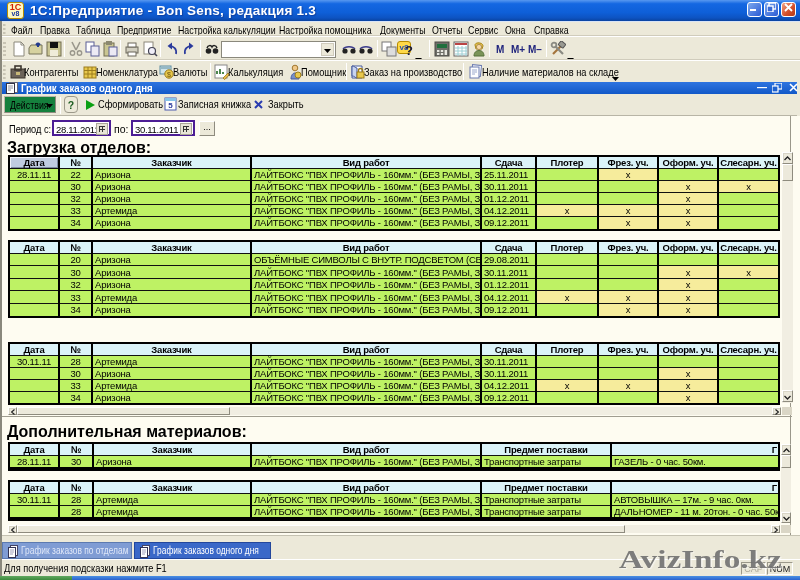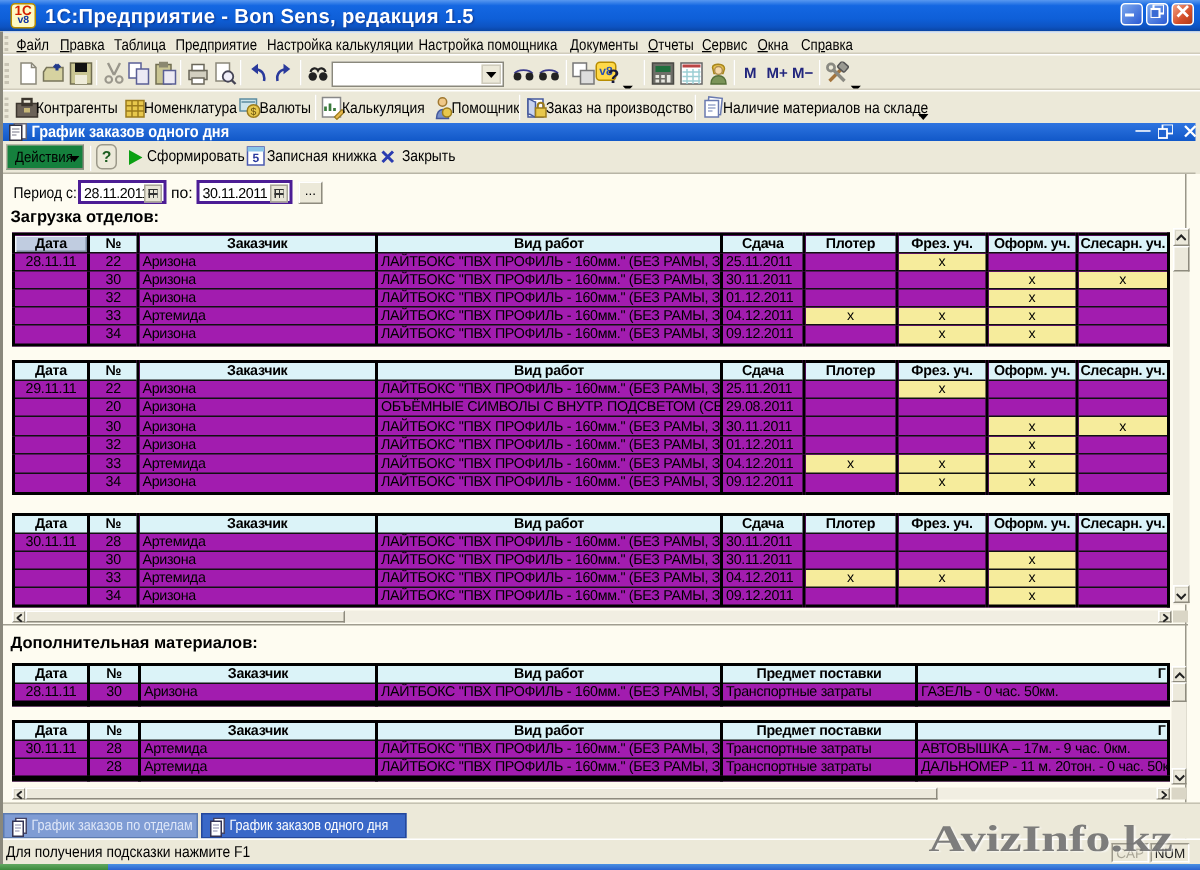--- a/index.html
+++ b/index.html
@@ -33,28 +33,28 @@
 #ctitle{left:2px;top:82px;width:795px;height:12px;background:linear-gradient(to bottom,#2e74e0,#1158c8)}
 #ctitle-txt{left:19px;top:0px;color:#fff;font-weight:bold;font-size:11px;line-height:12px;transform:scaleX(.88);transform-origin:0 0;white-space:nowrap}
 .cbtn{position:absolute;top:0;color:#fff;font-size:10px;font-weight:bold;line-height:12px}
 #ctb{left:2px;top:94px;width:795px;height:22px;background:#ECE9D9;border-bottom:1px solid #b8b5a6;font-size:11px}
 #ctb .btn{position:absolute;top:2px;height:17px;line-height:16px;color:#000;font-size:10.5px}
 .sqz{display:inline-block;transform:scaleX(.88);transform-origin:0 0;white-space:nowrap}
 
 #client{left:2px;top:116px;width:788px;height:419px;background:#FEFCF1}
 #rstrip{left:790px;top:116px;width:10px;height:460px;background:#FEFCF1;border-left:1px solid #9a978a}
 #lstrip{left:0;top:21px;width:2px;height:555px;background:#8a887c}
-.lbl{position:absolute;font-weight:bold;font-size:11px;color:#000}
+.lbl{position:absolute;font-weight:bold;font-size:16px;color:#000}
 .inp{position:absolute;top:4px;height:16px;background:#fff;border:2px solid #4c1d95;font-size:9.5px;letter-spacing:-.3px;padding:2px 0 0 2px}
 .calbtn{position:absolute;top:1px;width:12px;height:12px;background:#e8e5d6;border:1px solid #a9a698}
 .calbtn:before{content:"";position:absolute;left:2px;top:2px;right:2px;bottom:2px;background:
  repeating-linear-gradient(to right,#333 0,#333 1px,transparent 1px,transparent 3px),
  repeating-linear-gradient(to bottom,#333 0,#333 1px,transparent 1px,transparent 3px)}
 
-table{border-collapse:collapse;table-layout:fixed;position:absolute;font-size:9.5px;letter-spacing:-.2px;color:#000;background:#a21caf}
+table{border-collapse:collapse;table-layout:fixed;position:absolute;font-size:9.5px;letter-spacing:-.2px;color:#000;background:#bef264}
 td,th{overflow:hidden;white-space:nowrap;padding:0 0 0 2px;border-left:2px solid #000;border-top:1px solid #111;font-weight:normal;line-height:11px}
 th{background:#DBF3F8;font-weight:bold;text-align:center;padding:0}
 td.c{text-align:center;padding:0}
 td.y{background:#F6EC9C;text-align:center;padding:0}
 .t{border:2px solid #000}
 th.dpress{background:#C0CCE0;border-left:2px solid #000;box-shadow:inset 1px 1px 0 #f0f4fa,inset -1px -1px 0 #7d8aa0}
 
 .sb{position:absolute;background:#F1EEE2}
 .sbtn{position:absolute;background:#ECE9DB;border:1px solid #fff;border-right-color:#8e8b7e;border-bottom-color:#8e8b7e;box-shadow:1px 1px 0 #d8d5c6 inset}
 .thumb{position:absolute;background:#ECE9DB;border:1px solid #fff;border-right-color:#8e8b7e;border-bottom-color:#8e8b7e}
@@ -68,21 +68,21 @@
 #status{left:0;top:559px;width:800px;height:17px;background:#ECE9D9;border-top:1px solid #fff;font-size:11px}
 #taskbar{left:0;top:576px;width:800px;height:4px;background:linear-gradient(to bottom,#4a90e2,#2a62cf)}
 #taskgreen{left:0;top:576px;width:72px;height:4px;background:linear-gradient(to bottom,#61a861,#3c8a3c)}
 #wmark{left:619px;top:546px;font-family:"Liberation Serif",serif;font-weight:bold;font-size:25px;color:rgba(108,108,108,0.88);text-shadow:1px 1px 1px rgba(255,255,255,.6);z-index:50;transform:scaleX(1.33);transform-origin:0 0;white-space:nowrap}
 .sunk{position:absolute;top:2px;height:13px;border:1px solid #9b988a;border-bottom-color:#fff;border-right-color:#fff;font-size:9px;text-align:center;line-height:12px}
 </style></head>
 <body>
 
 <div class="abs" id="titlebar"></div>
 <div class="abs" id="title-ico">1С<span>v8</span></div>
-<div class="abs" id="title-txt">1С:Предприятие  - Bon Sens, редакция 1.5</div>
+<div class="abs" id="title-txt">1С:Предприятие  - Bon Sens, редакция 1.3</div>
 <div class="abs wbtn" id="wmin">
     <svg class="arr" width="9" height="9" viewBox="0 0 9 9">
       <rect x="0" y="6" width="6" height="2" fill="#fff"></rect>
     </svg>
   </div>
 <div class="abs wbtn" id="wmax">
     <svg class="arr" width="9" height="9" viewBox="0 0 9 9">
       <rect x="2" y="0" width="7" height="6" fill="none" stroke="#fff" stroke-width="1.4"></rect>
       <rect x="0" y="3" width="6" height="6" fill="#3a6ad4" stroke="#fff" stroke-width="1.4"></rect>
     </svg>
@@ -429,31 +429,20 @@
         <th>№</th>
         <th>Заказчик</th>
         <th>Вид работ</th>
         <th>Сдача</th>
         <th>Плотер</th>
         <th>Фрез. уч.</th>
         <th>Оформ. уч.</th>
         <th>Слесарн. уч.</th>
       </tr>
 <tr style="height:12px">
-        <td class="c">29.11.11</td>
-        <td class="c">22</td>
-        <td>Аризона</td>
-        <td>ЛАЙТБОКС "ПВХ ПРОФИЛЬ - 160мм." (БЕЗ РАМЫ, З</td>
-        <td>25.11.2011</td>
-        <td></td>
-        <td class="y">x</td>
-        <td></td>
-        <td></td>
-      </tr>
-<tr style="height:12px">
         <td></td>
         <td class="c">20</td>
         <td>Аризона</td>
         <td>ОБЪЁМНЫЕ СИМВОЛЫ С ВНУТР. ПОДСВЕТОМ (СВЕТ</td>
         <td>29.08.2011</td>
         <td></td>
         <td></td>
         <td></td>
         <td></td>
       </tr>

